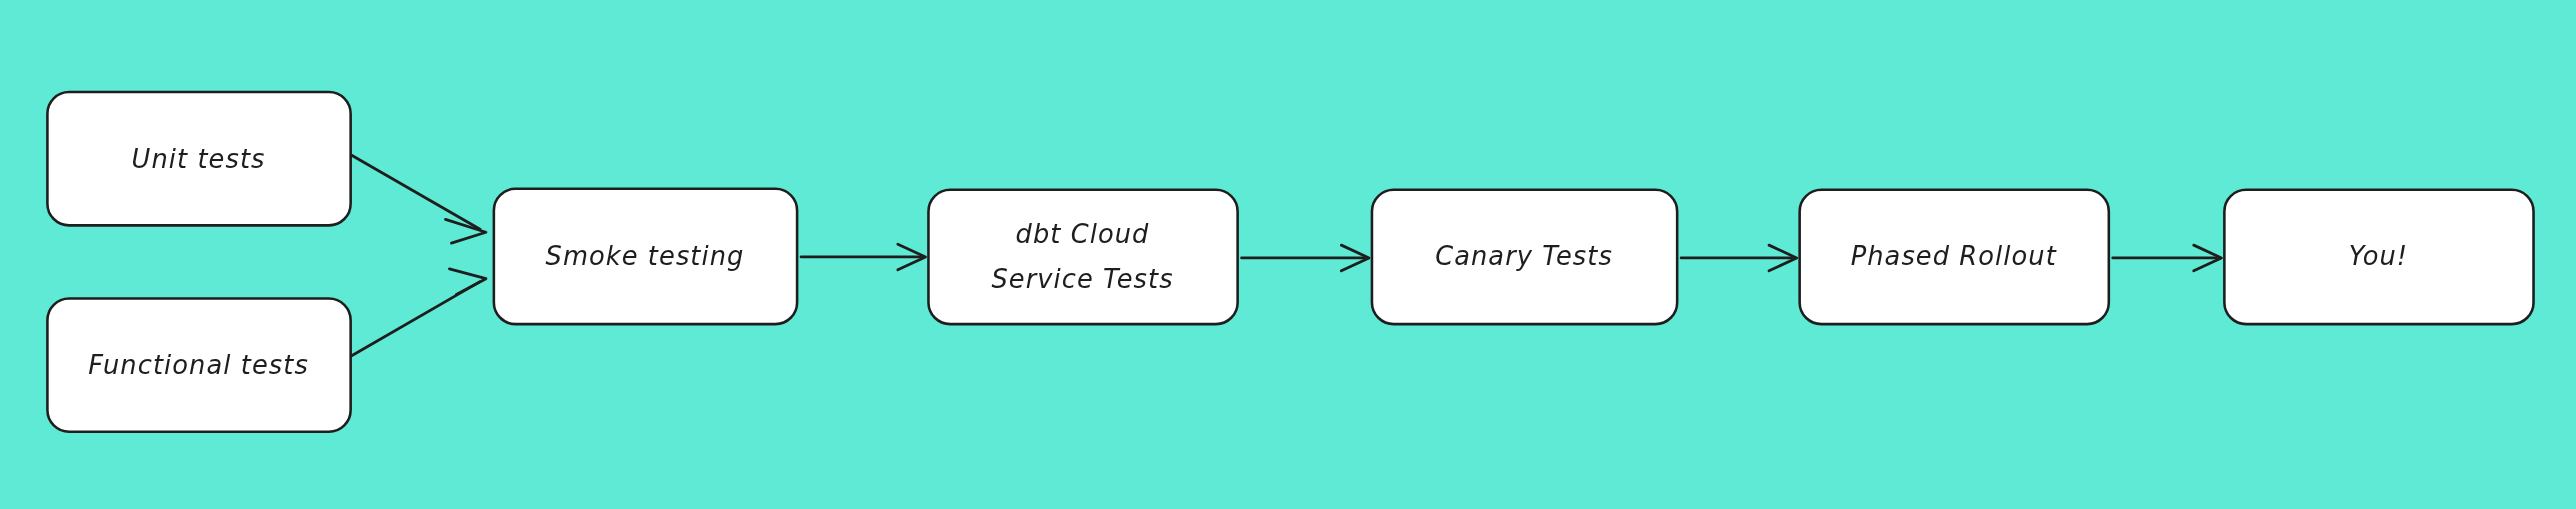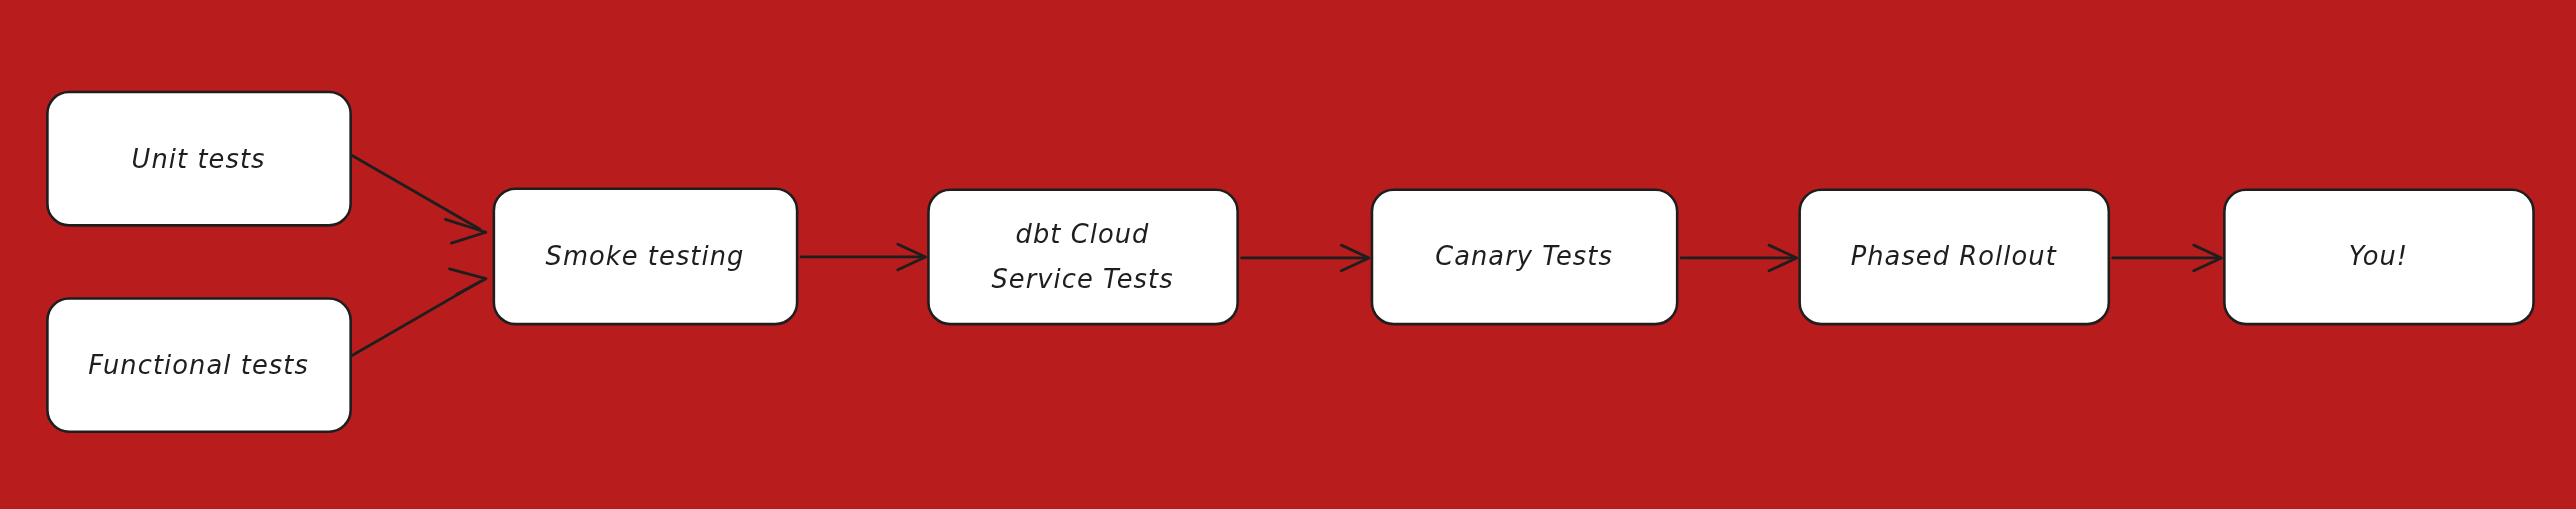--- a/index.html
+++ b/index.html
@@ -8,21 +8,21 @@
     padding: 0;
     background: #ffffff;
   }
   body {
     font-family: "DejaVu Sans", sans-serif;
   }
   #canvas {
     position: relative;
     width: 2576px;
     height: 510px;
-    background: #b91c1c;
+    background: #5eead4;
     overflow: hidden;
   }
   #diagram-svg {
     position: absolute;
     left: 0;
     top: 0;
     width: 2576px;
     height: 510px;
   }
   .node-rect {

